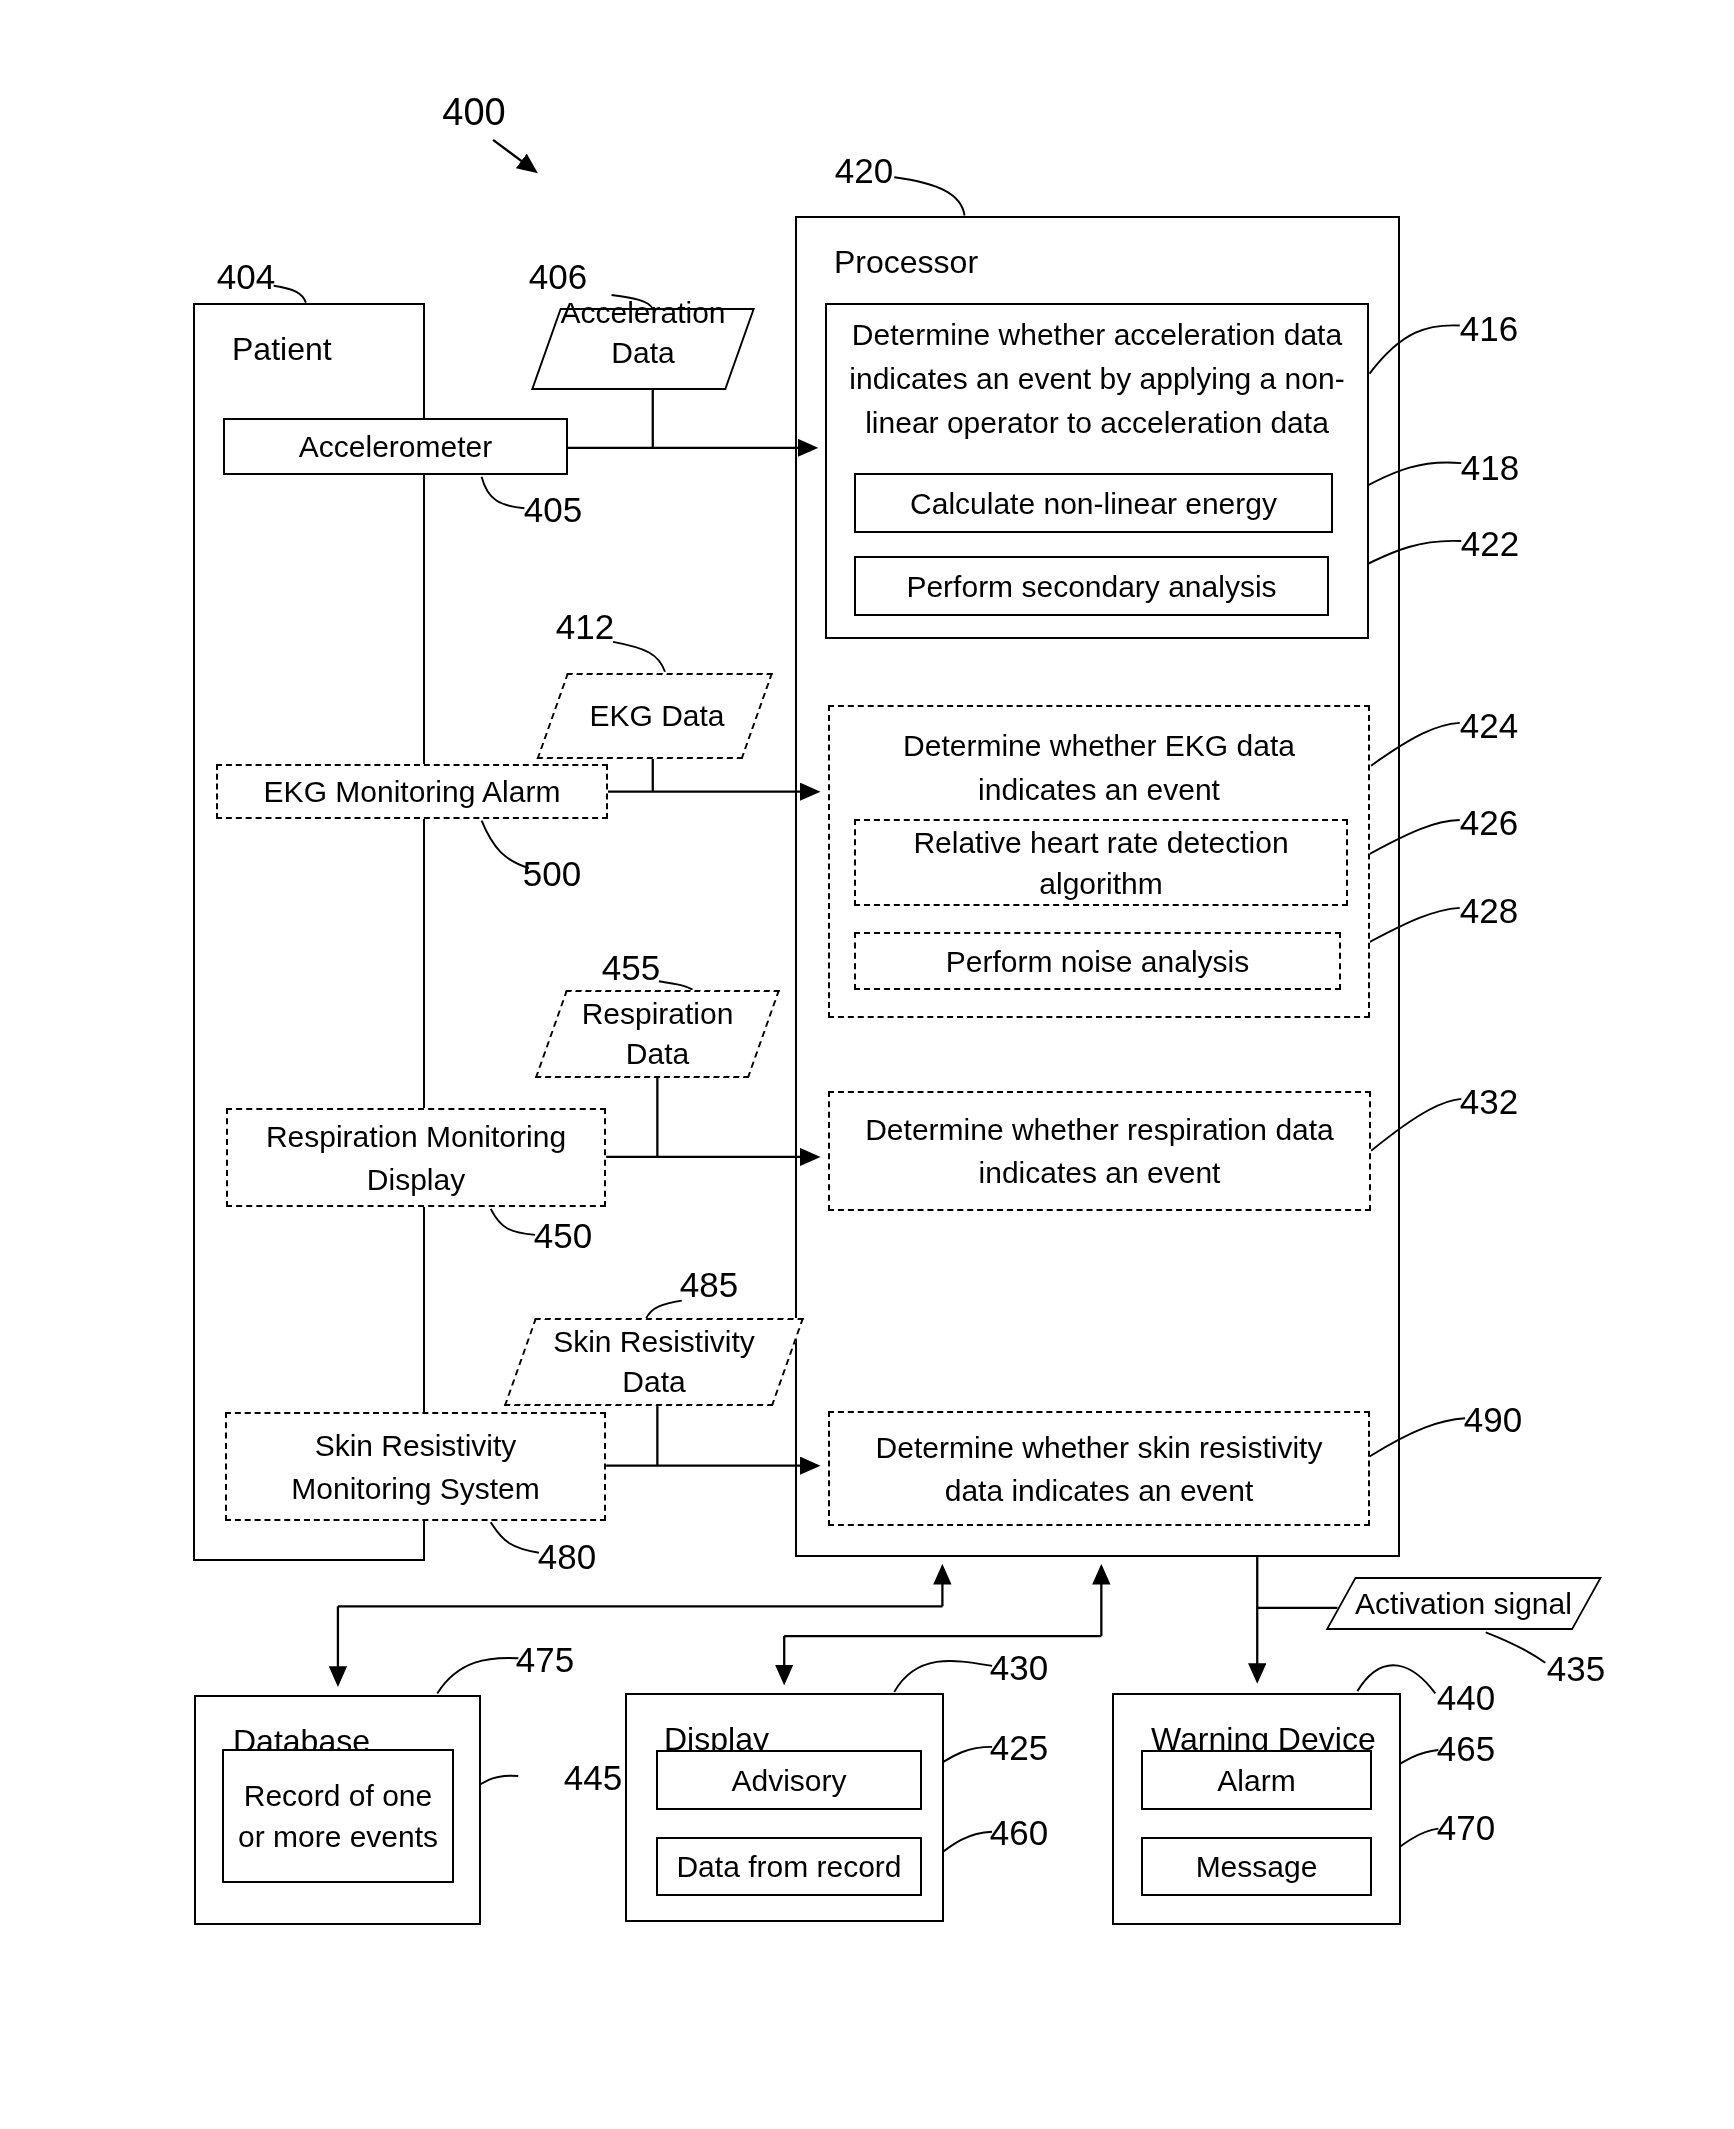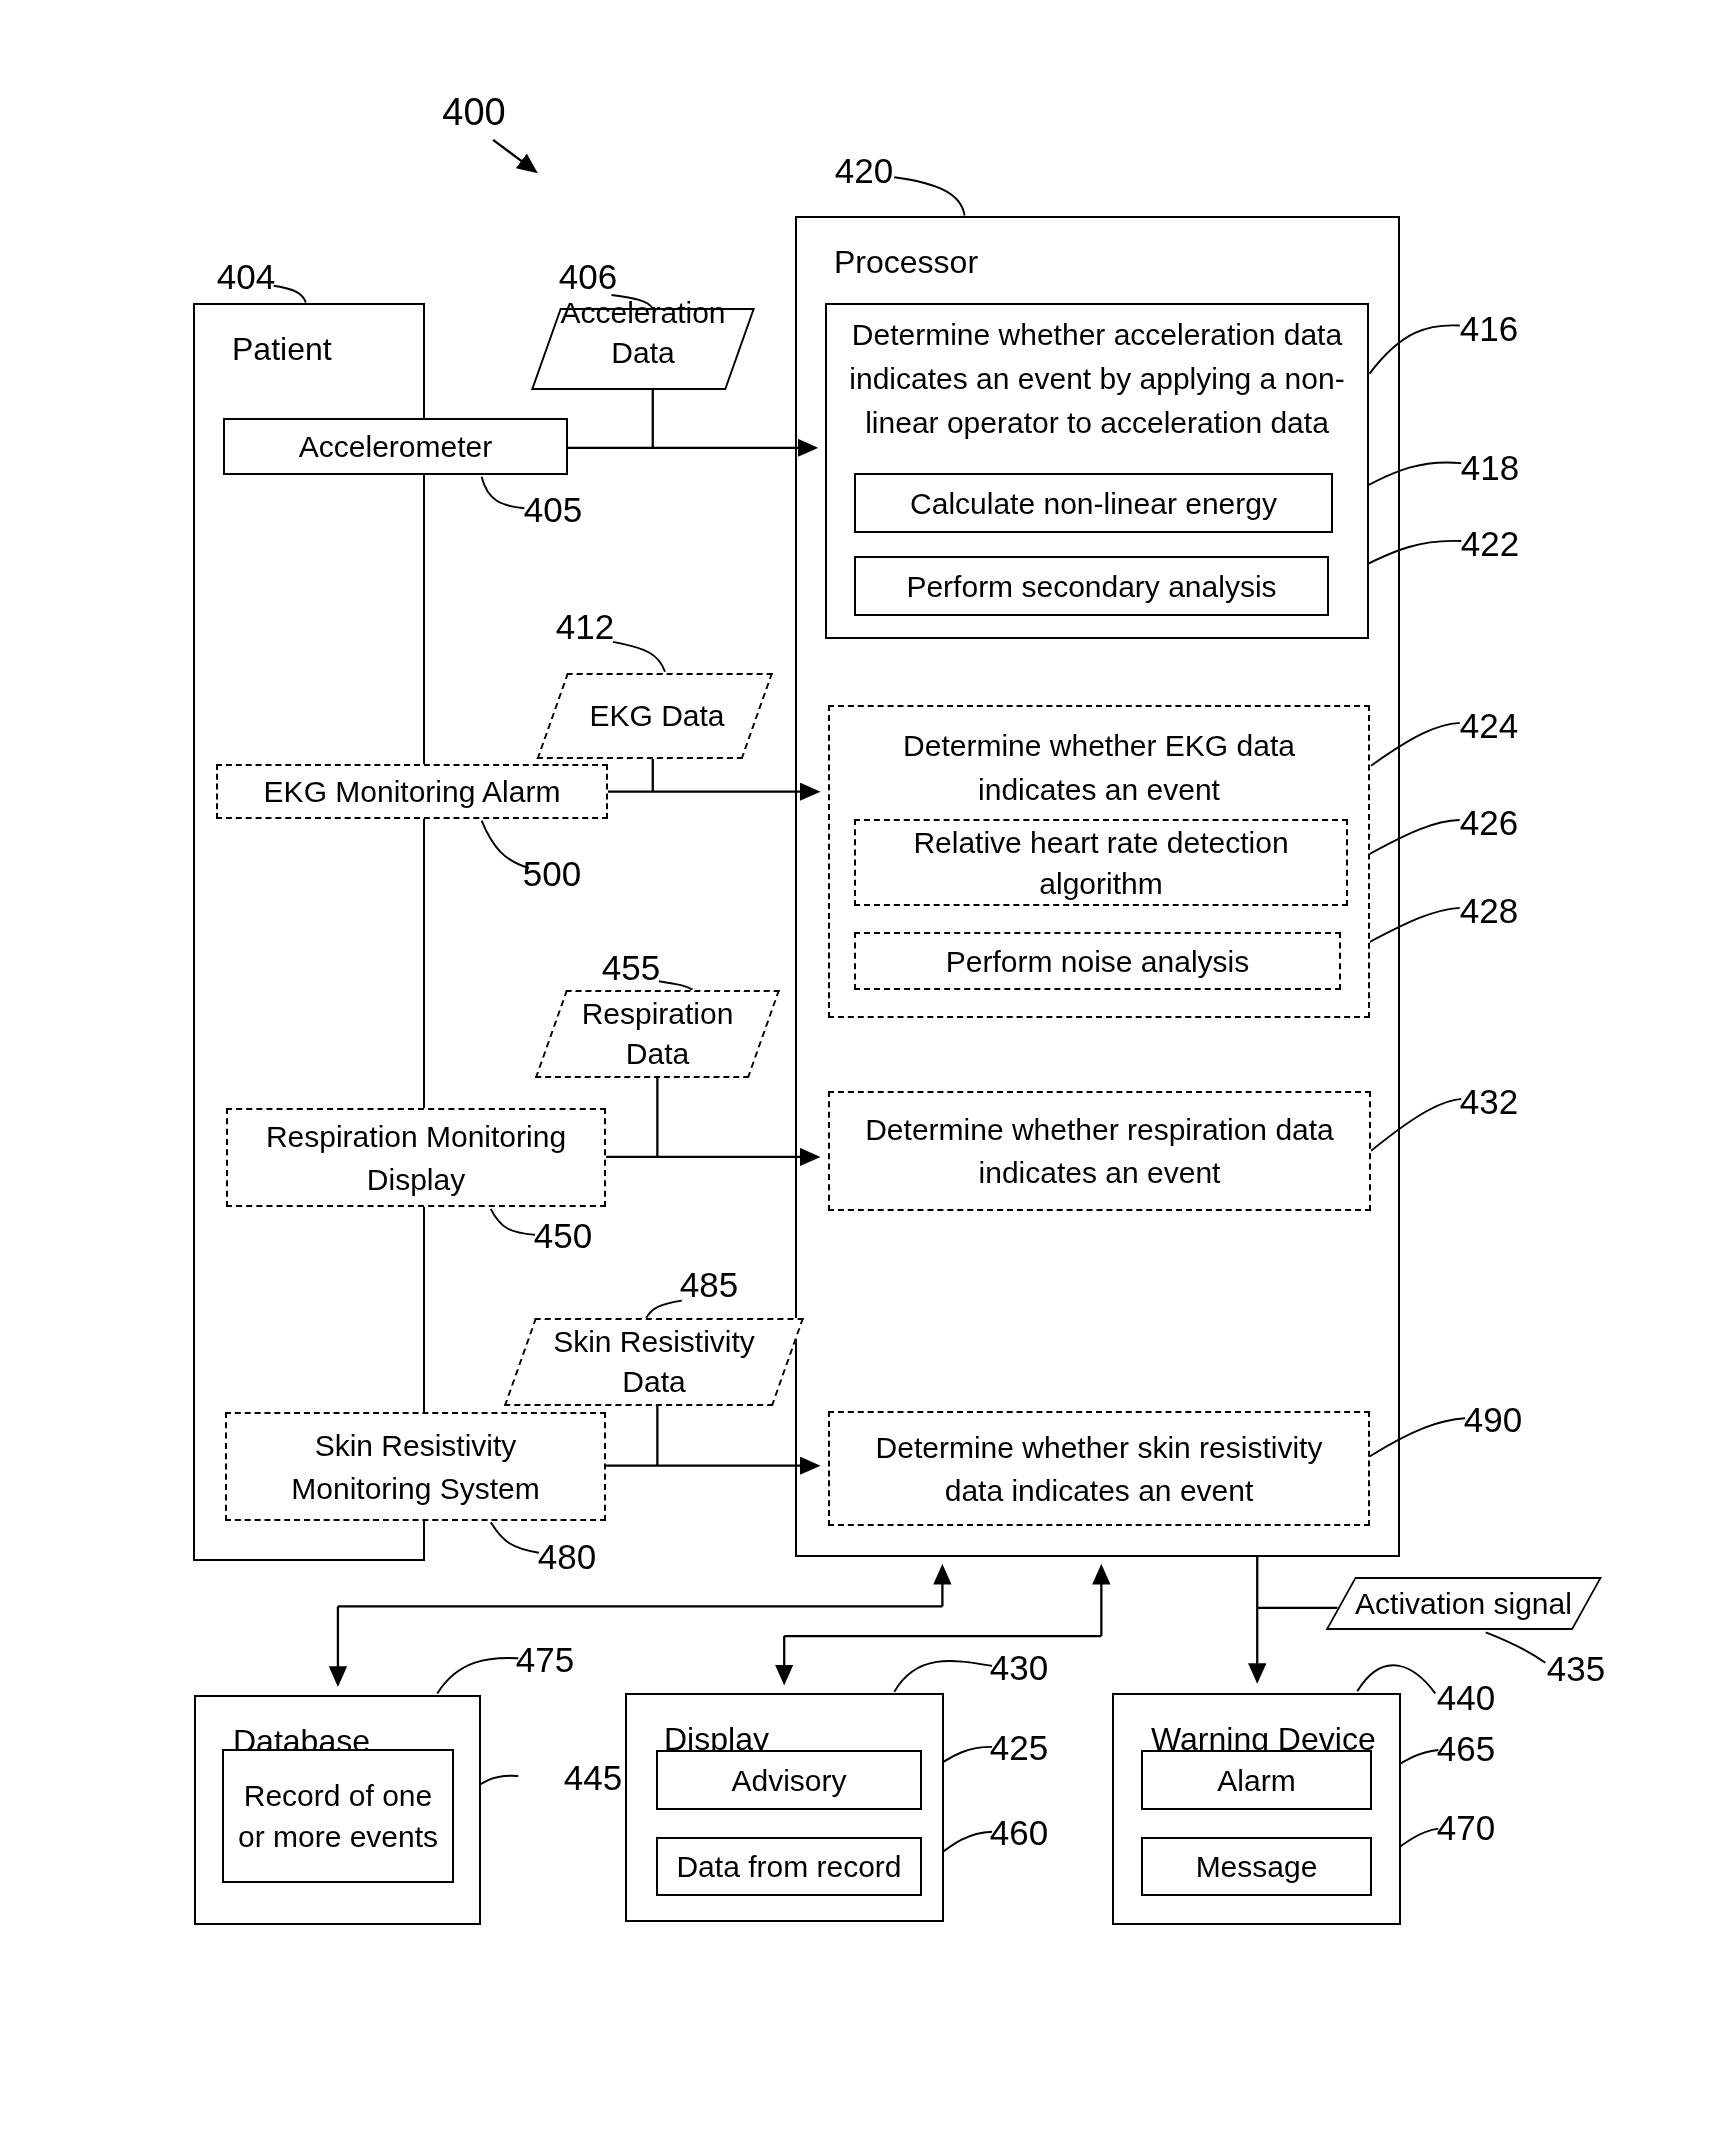--- a/index.html
+++ b/index.html
@@ -234,21 +234,21 @@
       </div>
   </div>
   <div class="box" style="left:1141px;top:1837px;width:231px;height:59px;">
     <div class="lines">
         <div>Message</div>
       </div>
   </div>
 
   <div class="ref fig-ref" style="left:474px;top:112px;">400</div>
   <div class="ref" style="left:246px;top:277px;">404</div>
-  <div class="ref" style="left:588px;top:277px;">406</div>
+  <div class="ref" style="left:558px;top:277px;">406</div>
   <div class="ref" style="left:864px;top:171px;">420</div>
   <div class="ref" style="left:553px;top:510px;">405</div>
   <div class="ref" style="left:585px;top:627px;">412</div>
   <div class="ref" style="left:552px;top:874px;">500</div>
   <div class="ref" style="left:631px;top:968px;">455</div>
   <div class="ref" style="left:563px;top:1236px;">450</div>
   <div class="ref" style="left:709px;top:1285px;">485</div>
   <div class="ref" style="left:567px;top:1557px;">480</div>
   <div class="ref" style="left:1489px;top:329px;">416</div>
   <div class="ref" style="left:1490px;top:468px;">418</div>

